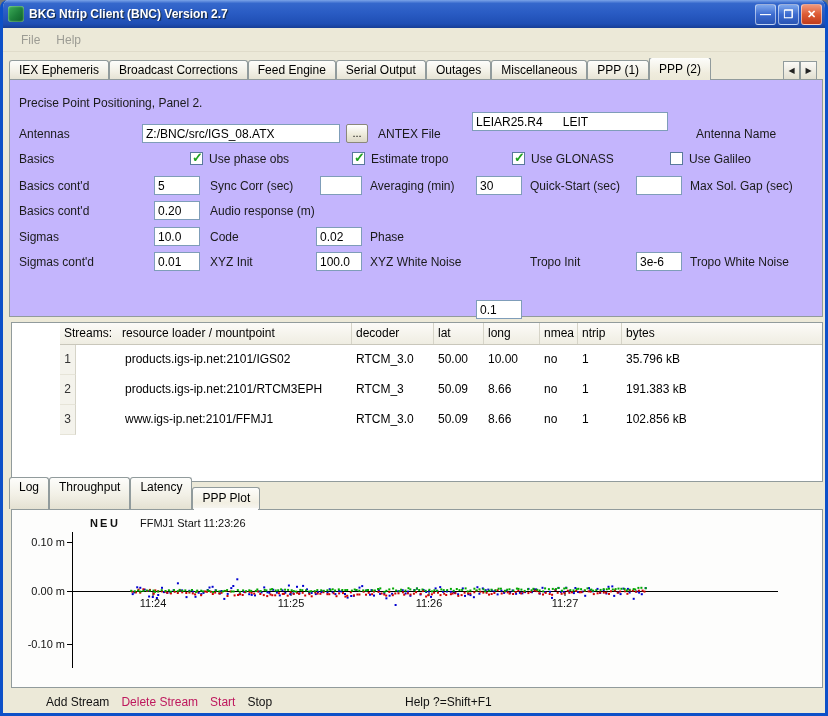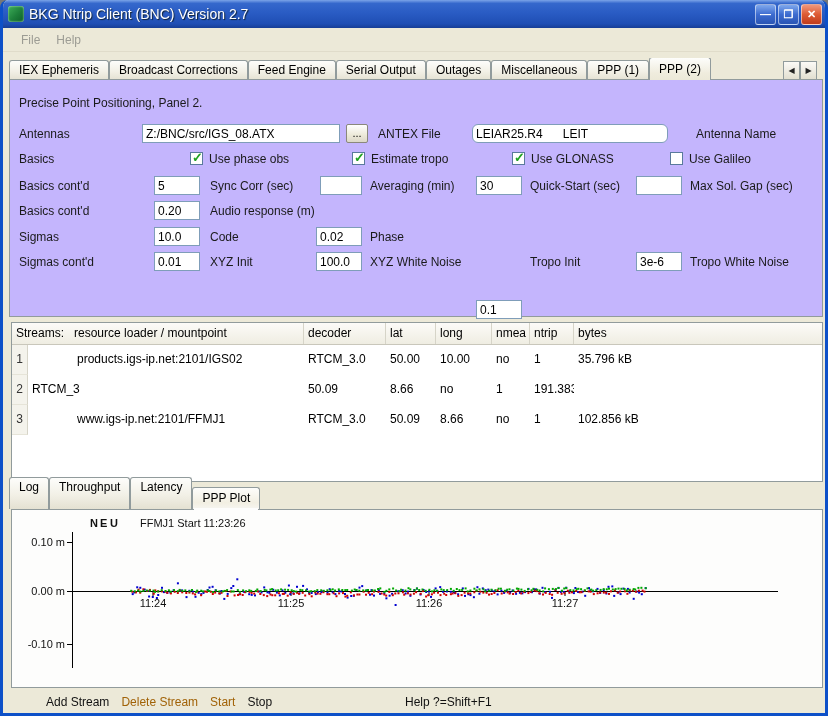--- a/index.html
+++ b/index.html
@@ -7,21 +7,21 @@
   .window{position:relative;width:828px;height:716px;background:#ECE9D8;
     border-left:3px solid #0D50C8;border-right:3px solid #0D50C8;border-bottom:3px solid #0D50C8;
     border-radius:8px 8px 0 0;overflow:hidden;}
   
   .titlebar{position:absolute;top:0;left:-3px;right:-3px;height:28px;
     background:linear-gradient(180deg,#7BA4E8 0%,#3568CC 12%,#2A5CC4 45%,#1F4EB4 85%,#173E96 100%);
     border-radius:8px 8px 0 0;display:flex;align-items:center;padding:0 6px;}
   .app-icon{width:16px;height:16px;border-radius:3px;margin:0 5px 0 2px;
     background:linear-gradient(135deg,#3fae5a 0%,#1d7f3a 55%,#0e5f28 100%);
     box-shadow:inset 0 0 2px #d6ffd6;}
-  .title-text{color:#fff;font-size:14px;font-weight:normal;text-shadow:1px 1px 1px #123;flex:1;
+  .title-text{color:#fff;font-size:12px;font-weight:bold;text-shadow:1px 1px 1px #123;flex:1;
     white-space:nowrap;overflow:hidden;}
   .tb-btn{width:21px;height:21px;margin-left:2px;border-radius:3px;border:1px solid #ffffff88;
     color:#fff;font-size:11px;font-weight:bold;line-height:19px;text-align:center;cursor:default;
     background:linear-gradient(180deg,#7FA8EC 0%,#3C6BD0 50%,#2A55B4 100%);}
   .tb-btn.close{background:linear-gradient(180deg,#F0977C 0%,#DD5B33 50%,#C03C1C 100%);}
   
   .menubar{position:absolute;top:28px;left:0;right:0;height:24px;background:#ECE9D8;
     display:flex;align-items:center;padding-left:10px;border-bottom:1px solid #e0dcca;}
   .menu-item{color:#9c9c94;font-size:12px;padding:3px 8px;}
   
@@ -40,21 +40,21 @@
     border:1px solid #919B9C;z-index:1;text-decoration:underline;}
   .ptitle{position:absolute;left:9px;top:16px;font-size:12px;color:#1a1a1a;}
   .flabel{position:absolute;font-size:12px;color:#1a1a1a;white-space:nowrap;}
   .finput{position:absolute;height:19px;border:1px solid #7F9DB9;background:#fff;font-size:12px;
     padding:0 3px;color:#000;}
   .browse{position:absolute;width:22px;height:19px;border:1px solid #8a887c;border-radius:2px;font-size:11px;
     background:linear-gradient(180deg,#fff,#ece9d8 60%,#dcd8c8);line-height:15px;text-align:center;padding:0;}
   .cb{position:absolute;width:13px;height:13px;background:#fff;border:1px solid #5A7A9C;}
   .cb.checked::after{content:"\2713";position:absolute;left:1px;top:-3px;color:#21A121;font-size:13px;font-weight:bold;}
   
-  .streams{position:absolute;top:322px;left:8px;width:812px;height:160px;background:#fff;border:1px solid #919B9C;}
+  .streams{position:absolute;top:322px;left:8px;width:812px;height:160px;background:#fff;border:1px solid #919B9C;padding-left:48px;}
   .thead{display:grid;grid-template-columns:292px 82px 50px 56px 38px 44px 1fr;height:22px;
     background:linear-gradient(180deg,#FCFBF8,#EFEDE2);border-bottom:1px solid #C9C7BB;}
   .th{font-size:12px;line-height:21px;padding-left:4px;border-right:1px solid #D6D4C8;white-space:pre;overflow:hidden;}
   .th:last-child{border-right:none;}
   .trow{display:grid;grid-template-columns:16px 276px 82px 50px 56px 38px 44px 1fr;height:30px;}
   .td{font-size:12px;line-height:29px;padding-left:4px;white-space:nowrap;overflow:hidden;color:#000;}
   .td.num{background:#F4F3EC;border-right:1px solid #D6D4C8;border-bottom:1px solid #E6E4D8;
     text-align:center;padding-left:0;color:#333;}
   .td.mp{padding-left:6px;margin-left:43px;}
   
@@ -67,21 +67,21 @@
   .btab.selected::after{content:"";position:absolute;left:1px;right:1px;bottom:-1px;height:2px;background:#FDFDFC;}
   
   .plotpanel{position:absolute;top:509px;left:8px;width:812px;height:179px;background:#FDFDFC;
     border:1px solid #919B9C;z-index:1;}
   .plotpanel svg{display:block;}
   .plotpanel text{font-size:11px;fill:#111;}
   
   .statusbar{position:absolute;top:688px;left:0;right:0;height:28px;background:#ECE9D8;
     display:flex;align-items:center;font-size:12px;margin-left:37px;}
   .sbtn{background:none;border:none;font-size:12px;color:#111;padding:4px 6px;}
-  .sbtn.disabled{color:#a16207;}
+  .sbtn.disabled{color:#be185d;}
   .shelp{position:absolute;left:365px;font-size:12px;color:#111;}
 </style>
 </head>
 <body>
 
 <div class="window">
 
   <div class="titlebar">
     <div class="app-icon"></div>
     <div class="title-text">BKG Ntrip Client (BNC) Version 2.7</div>
@@ -110,21 +110,21 @@
     <button class="tab-scroll">▶</button>
   </div>
 
   <div class="frame">
     <div class="ptitle">Precise Point Positioning, Panel 2.</div>
 
     <div class="flabel" style="left:9px;top:47px">Antennas</div>
     <input class="finput" style="left: 132px; top: 44px; width: 198px;" value="Z:/BNC/src/IGS_08.ATX">
     <button class="browse" style="left:336px;top:44px">...</button>
     <div class="flabel" style="left:368px;top:47px">ANTEX File</div>
-    <input class="finput" style="left: 462px; top: 44px; width: 196px; border-radius: 6px;" value="LEIAR25.R4      LEIT">
+    <input class="finput" style="left: 462px; top: 32px; width: 196px;" value="LEIAR25.R4      LEIT">
     <div class="flabel" style="left:686px;top:47px">Antenna Name</div>
 
     <div class="flabel" style="left:9px;top:72px">Basics</div>
     <span class="cb checked" style="left:180px;top:72px"></span>
     <div class="flabel" style="left:199px;top:72px">Use phase obs</div>
     <span class="cb checked" style="left:342px;top:72px"></span>
     <div class="flabel" style="left:361px;top:72px">Estimate tropo</div>
     <span class="cb checked" style="left:502px;top:72px"></span>
     <div class="flabel" style="left:521px;top:72px">Use GLONASS</div>
     <span class="cb" style="left:660px;top:72px"></span>
@@ -176,20 +176,21 @@
       <div class="td mp">products.igs-ip.net:2101/IGS02</div>
       <div class="td">RTCM_3.0</div>
       <div class="td">50.00</div>
       <div class="td">10.00</div>
       <div class="td">no</div>
       <div class="td">1</div>
       <div class="td">35.796 kB</div>
     </div>
     <div class="trow">
       <div class="td num">2</div>
+      <div class="td mp">products.igs-ip.net:2101/RTCM3EPH</div>
       <div class="td">RTCM_3</div>
       <div class="td">50.09</div>
       <div class="td">8.66</div>
       <div class="td">no</div>
       <div class="td">1</div>
       <div class="td">191.383 kB</div>
     </div>
     <div class="trow">
       <div class="td num">3</div>
       <div class="td mp">www.igs-ip.net:2101/FFMJ1</div>

